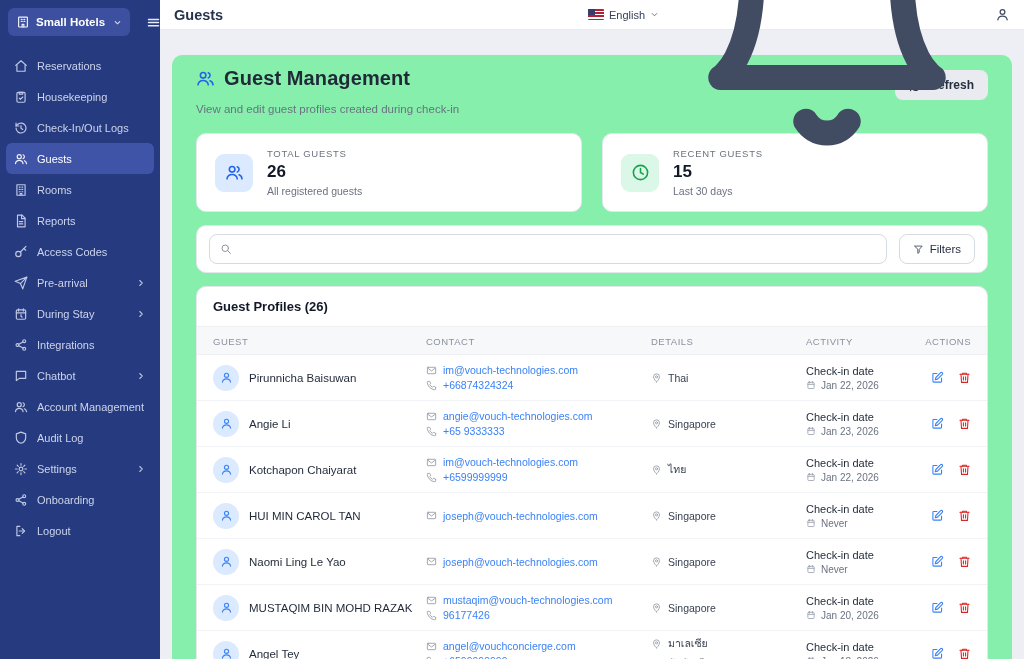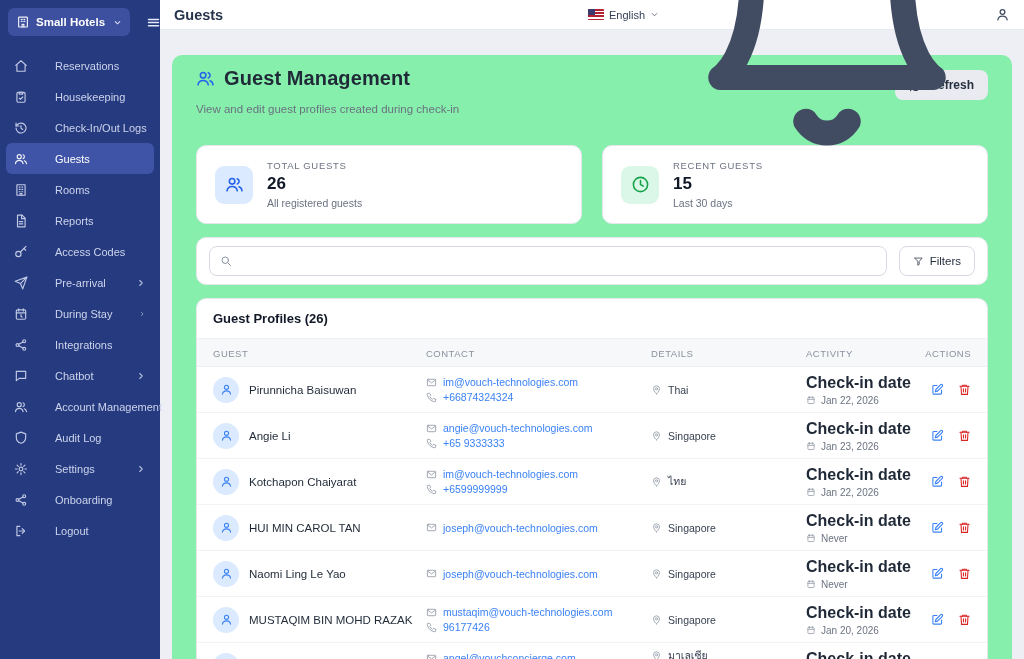--- a/index.html
+++ b/index.html
@@ -7,21 +7,21 @@
   .app{display:flex;width:1024px;height:659px}
 
   
   .sidebar{width:160px;flex-shrink:0;background:#263a7f;color:#d7ddf1;display:flex;flex-direction:column}
   .brand-row{display:flex;align-items:center;gap:16px;padding:8px 8px 4px 8px}
   .brand{flex:1;display:flex;align-items:center;gap:6px;background:#3d4f9f;border-radius:6px;padding:7px 8px;color:#fff;cursor:pointer}
   .brand-label{font-size:11.5px;font-weight:700;white-space:nowrap}
   .brand .chev{width:9px;height:9px;opacity:.8;margin-left:2px;flex-shrink:0}
   .hamburger{width:15px;height:15px;color:#e6eafb;cursor:pointer;flex-shrink:0}
   .nav{margin-top:10px}
-  .nav-item{display:flex;align-items:center;gap:27px;height:31px;padding:0 14px;font-size:11px;color:#ccd4ec;cursor:pointer;white-space:nowrap}
+  .nav-item{display:flex;align-items:center;gap:9px;height:31px;padding:0 14px;font-size:11px;color:#ccd4ec;cursor:pointer;white-space:nowrap}
   .nav-item.active{background:#3f54a7;border-radius:6px;margin:0 6px;padding:0 8px;color:#fff}
   .nav-icon{width:14px;height:14px;flex-shrink:0;opacity:.92}
   .nav-chevron{margin-left:auto;width:10px;height:10px;opacity:.85}
 
   
   .main{flex:1;display:flex;flex-direction:column;min-width:0}
   .topbar{height:30px;flex-shrink:0;background:#fff;border-bottom:1px solid #e7eaf0;display:flex;align-items:center;padding:0 14px}
   .topbar-title{font-size:14.5px;font-weight:700;color:#25334d}
   .topbar-right{margin-left:auto;display:flex;align-items:center;gap:18px}
   .lang{display:flex;align-items:center;gap:5px;font-size:11px;color:#36415a;cursor:pointer}
@@ -38,21 +38,21 @@
   .panel{background:#86efac;border-radius:10px 10px 0 0;height:100%;padding:12px 24px 0 24px;overflow:hidden}
   .page-head{display:flex;align-items:flex-start;justify-content:space-between}
   .title-row{display:flex;align-items:center;gap:9px}
   .title-icon{width:19px;height:19px;color:#2563eb}
   h1{font-size:20px;font-weight:700;color:#1f2937;letter-spacing:.1px}
   .subtitle{font-size:11.5px;color:#6b7280;margin-top:13px}
   .refresh-btn{display:flex;align-items:center;gap:7px;background:#e9ebf0;border:none;border-radius:8px;padding:8px 14px;
                font-size:12px;font-weight:600;color:#27303f;font-family:inherit;cursor:pointer;margin-top:3px}
   .refresh-btn .ic{width:13px;height:13px}
 
-  .stats{display:flex;gap:20px;margin-top:30px}
+  .stats{display:flex;gap:20px;margin-top:18px}
   .stat-card{flex:1;display:flex;align-items:center;gap:14px;border:1px solid #e4e7ec;border-radius:10px;padding:14px 18px;background:#fff}
   .stat-icon{width:38px;height:38px;border-radius:9px;display:flex;align-items:center;justify-content:center;flex-shrink:0}
   .stat-icon span{width:19px;height:19px;display:block}
   .stat-icon[data-tone="blue"]{background:#dbeafe;color:#2563eb}
   .stat-icon[data-tone="green"]{background:#dbf7e7;color:#16a34a}
   .stat-label{font-size:9.5px;letter-spacing:.7px;color:#6b7280;font-weight:500}
   .stat-value{font-size:17px;font-weight:700;color:#111827;margin:3px 0 3px}
   .stat-caption{font-size:10.5px;color:#6b7280}
 
   .search-card{display:flex;gap:12px;align-items:center;margin-top:13px;border:1px solid #e4e7ec;border-radius:10px;padding:8px 12px;background:#fff}
@@ -73,21 +73,21 @@
   .row{padding:0 16px;height:46px;border-bottom:1px solid #f1f3f6}
   .guest-cell{display:flex;align-items:center;gap:10px}
   .avatar{width:26px;height:26px;border-radius:50%;background:#dbeafe;color:#3b82f6;display:flex;align-items:center;justify-content:center;flex-shrink:0}
   .avatar span{width:13px;height:13px;display:block}
   .guest-name{font-size:11.5px;color:#1f2937;font-weight:500}
   .stack{display:flex;flex-direction:column;gap:3px}
   .line{display:flex;align-items:center;gap:6px}
   .line .ic{width:11px;height:11px;color:#9aa1ad;flex-shrink:0}
   .contact-text{font-size:10.5px;color:#3b82f6;text-decoration:none;cursor:pointer}
   .detail-text{font-size:10.5px;color:#374151}
-  .act-label{font-size:16px;color:#1f2937;font-weight:700;margin-bottom:3px}
+  .act-label{font-size:11px;color:#1f2937;font-weight:400;margin-bottom:3px}
   .act-date{display:flex;align-items:center;gap:5px}
   .act-date .ic{width:10px;height:10px;color:#9aa1ad}
   .act-date-text{font-size:10px;color:#6b7280}
   .actions-cell{display:flex;justify-content:flex-end;gap:14px}
   .icon-btn{width:13px;height:13px;cursor:pointer;background:none;border:none;padding:0}
   .icon-btn.edit{color:#3b82f6}
   .icon-btn.delete{color:#dc2626}
   svg{display:block;width:100%;height:100%}
 </style>
 </head>

